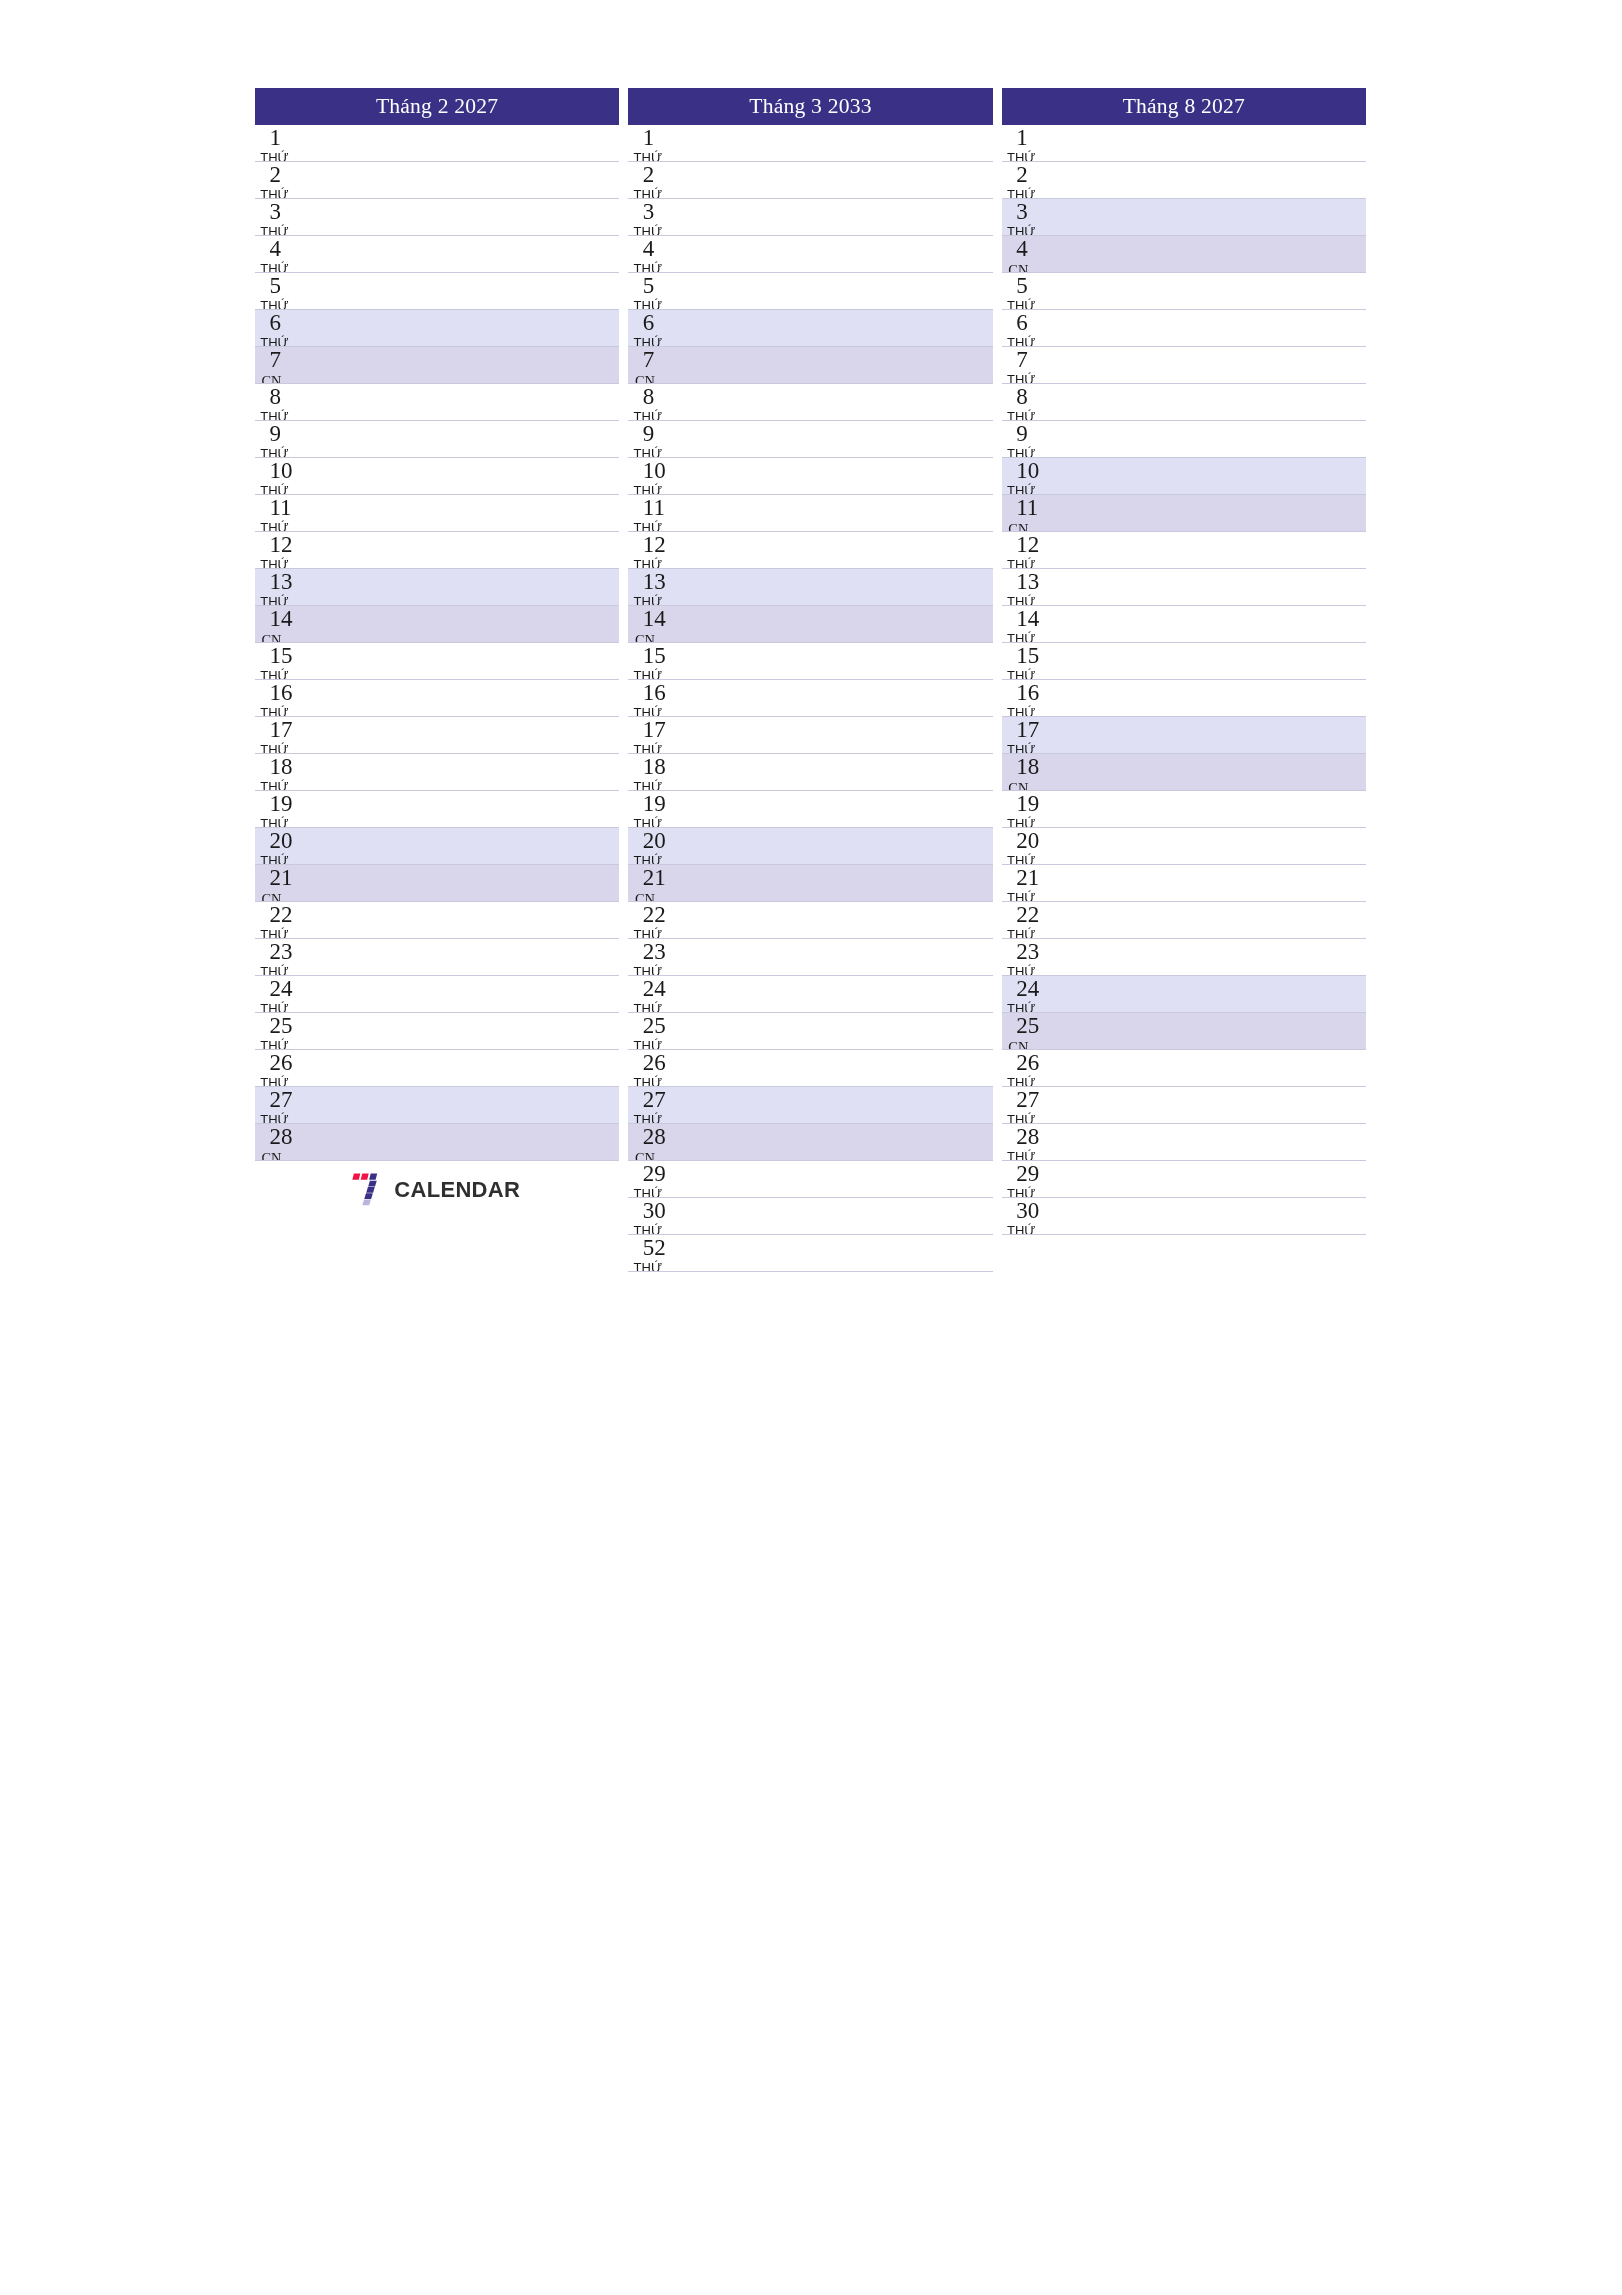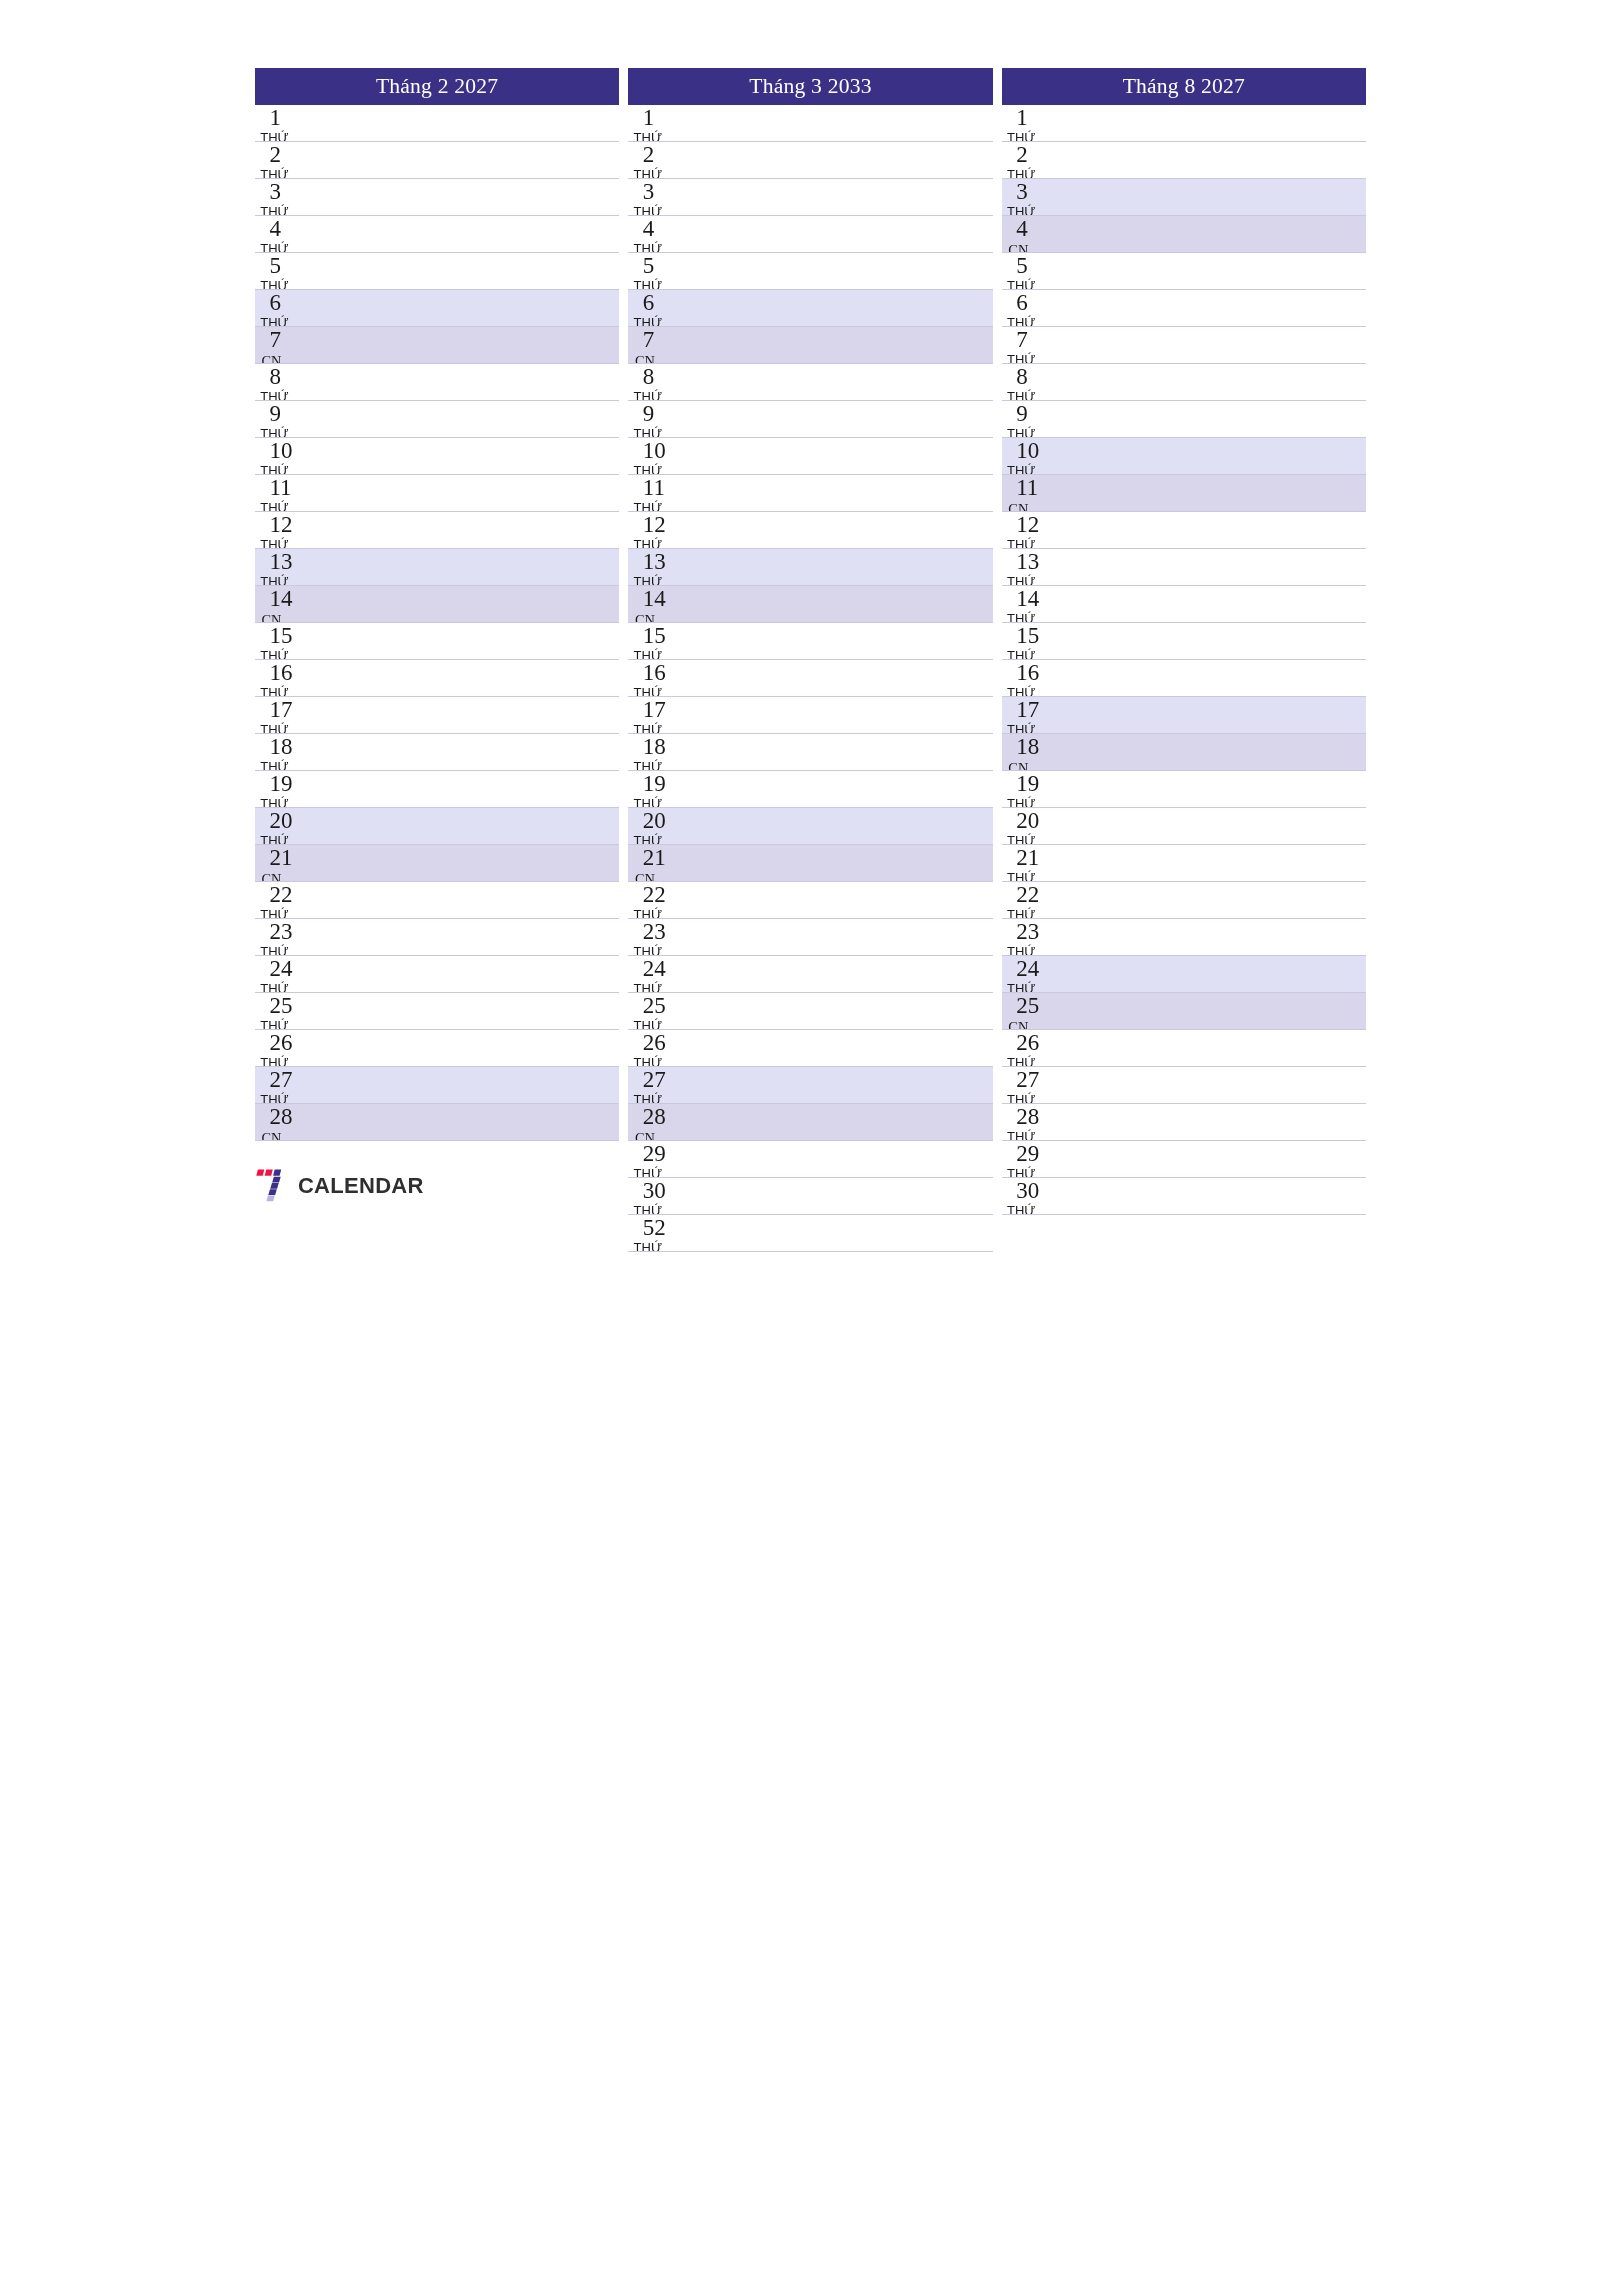--- a/index.html
+++ b/index.html
@@ -18,21 +18,21 @@
     position: relative;
     width: 1623px;
     height: 2295px;
     background: #ffffff;
     overflow: hidden;
   }
 
   .calendar-area {
     position: absolute;
     left: 255px;
-    top: 68px;
+    top: 88px;
     width: 1111px;
     display: flex;
     flex-direction: row;
     gap: 9.2px;
     align-items: flex-start;
   }
 
   .month-column {
     flex: 1 1 0;
     min-width: 0;
@@ -106,25 +106,25 @@
     font-family: "Liberation Serif", serif;
     font-size: 14.4px;
     line-height: 1.1;
     color: #1a1a1a;
     padding-left: 6.5px;
     margin-top: 2px;
   }
 
   
   .logo-wrap {
-    margin-top: 28px;
+    margin-top: 12px;
     display: flex;
     flex-direction: row;
     align-items: center;
-    justify-content: flex-start;
+    justify-content: center;
     gap: 7.9px;
     padding-right: 2.6px;
   }
   .logo-mark {
     display: block;
     width: 35px;
     height: 33px;
   }
   .logo-text {
     font-family: "Liberation Sans", sans-serif;

